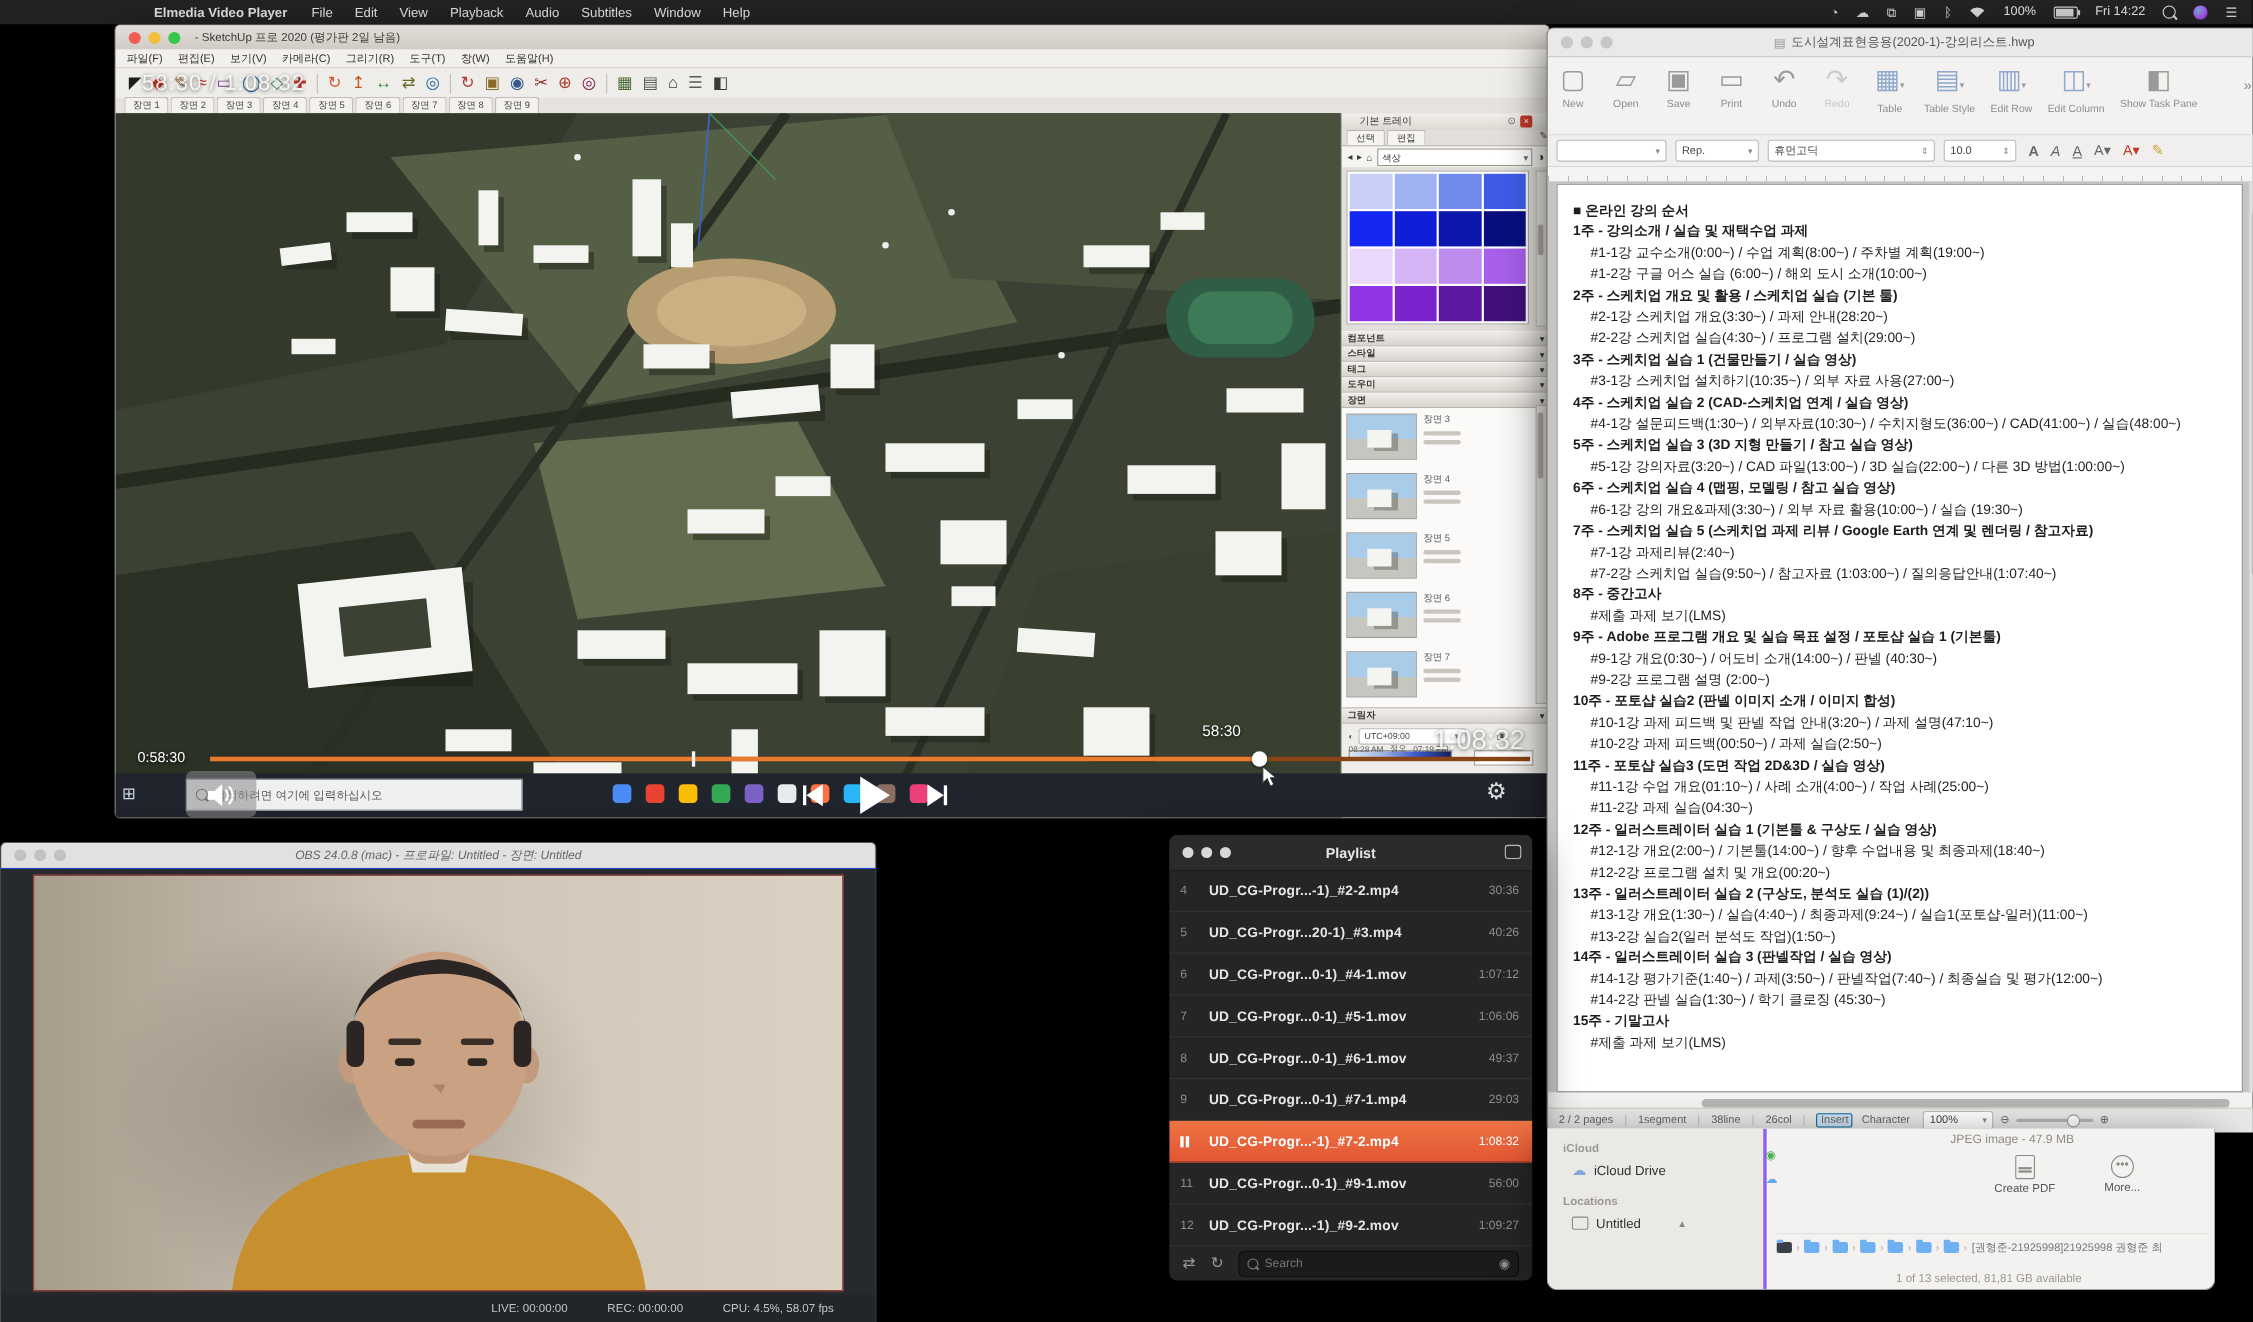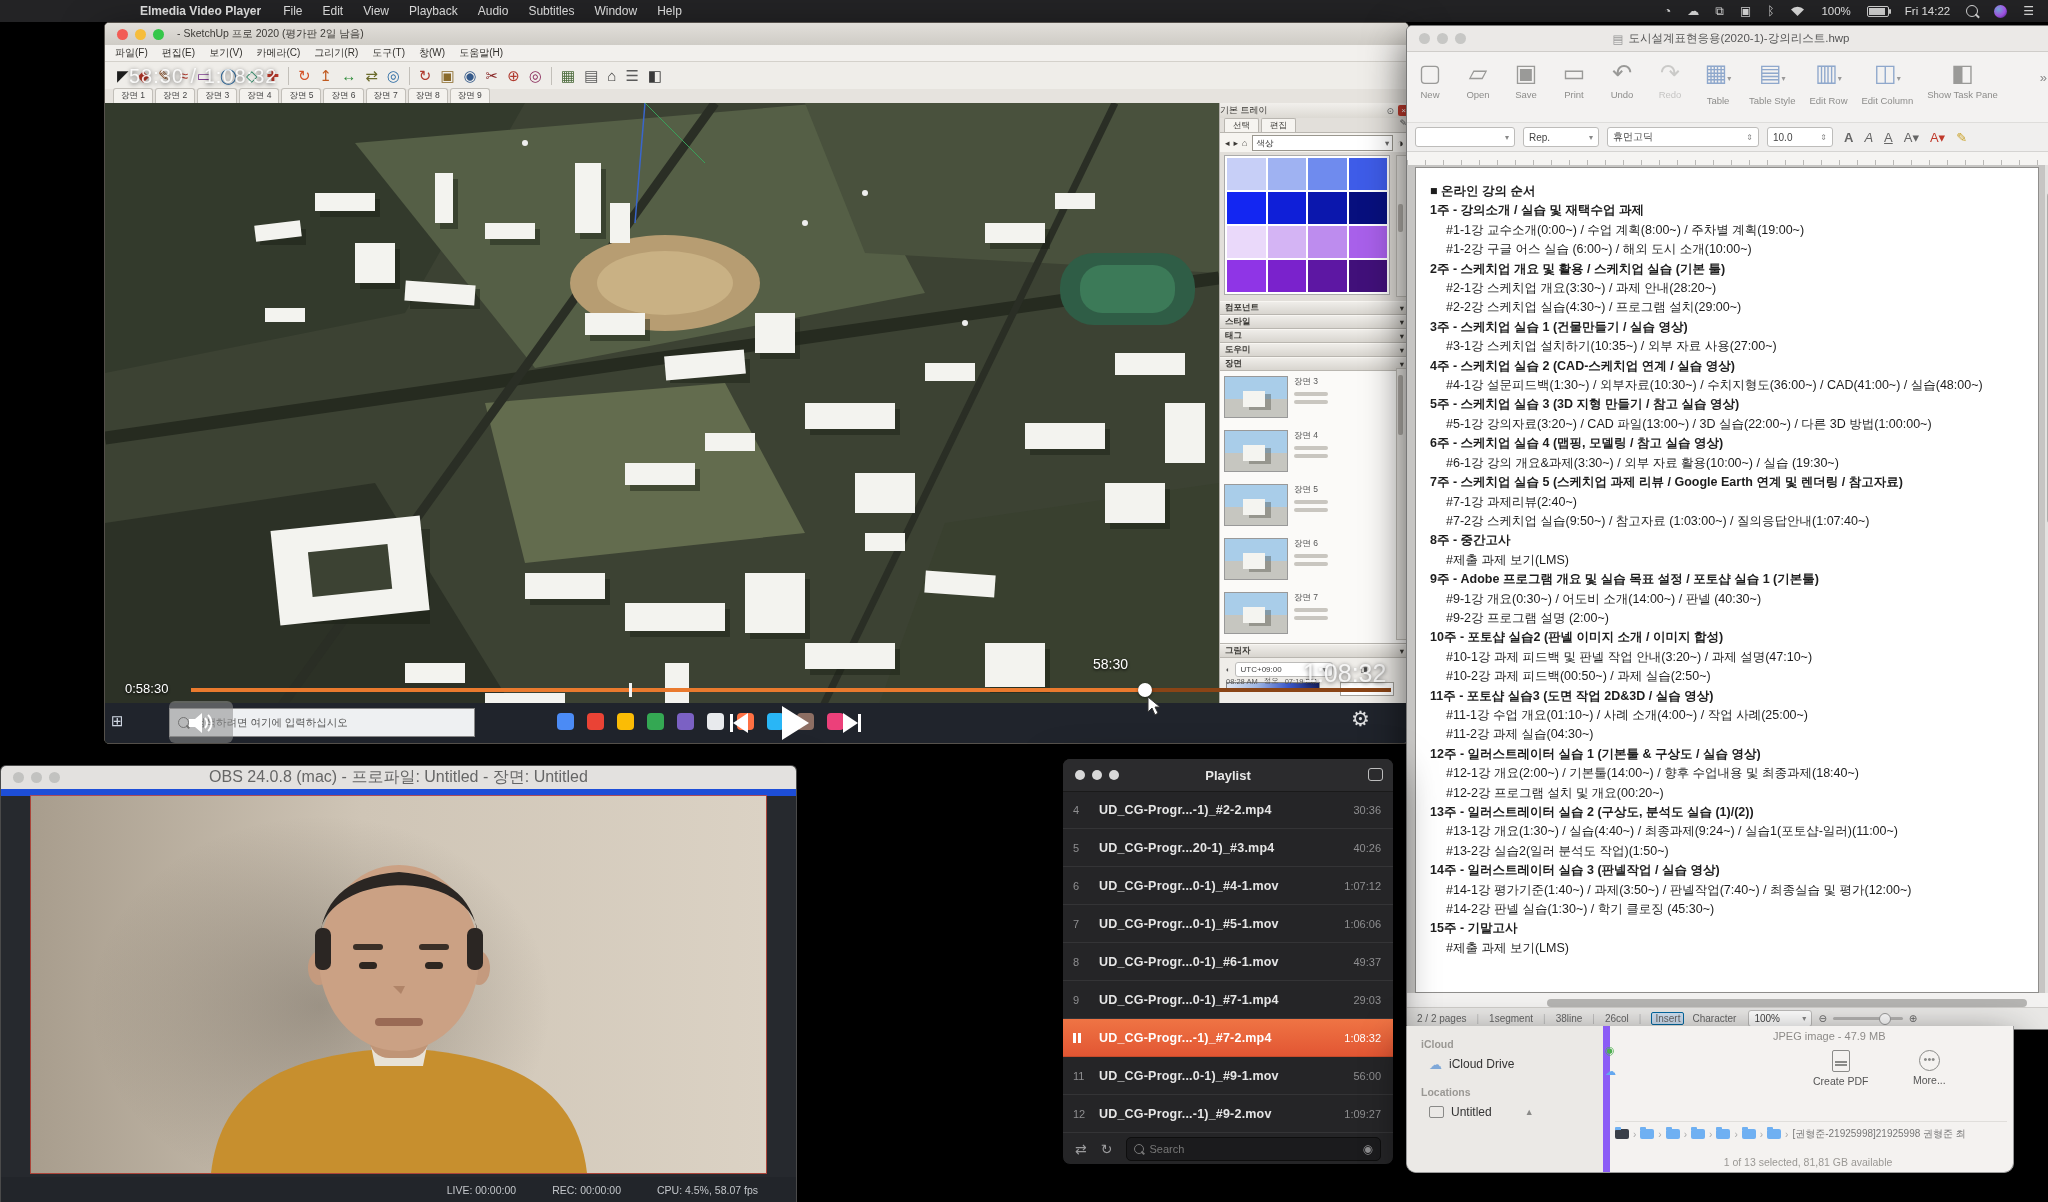--- a/index.html
+++ b/index.html
@@ -36,21 +36,21 @@
   .sk-ic{font-size:15px;line-height:1;}
   .sk-sep{width:1px;height:18px;background:#c2bfb9;}
   #sk-tabs{left:0;top:66px;width:100%;height:14px;background:#e6e3de;border-bottom:1px solid #c9c6c0;
            display:flex;gap:2px;align-items:flex-end;padding-left:8px;}
   .sk-tab{font-size:8.5px;color:#444;background:#f4f2ee;border:1px solid #c2bfb9;border-bottom:none;
           padding:1px 7px;border-radius:3px 3px 0 0;}
   #sk-viewport{left:0;top:80px;width:1114px;height:640px;overflow:hidden;background:#3c4233;}
   
   #sk-tray{left:1114px;top:80px;width:189px;height:640px;background:#e2dfda;border-left:1px solid #b3b0aa;font-size:9px;color:#3a3834;}
   #tray-head{position:absolute;left:0;top:0;width:100%;height:15px;background:linear-gradient(#f2f0ec,#dcd9d3);
-             display:flex;align-items:center;padding:0 0;box-sizing:border-box;justify-content:space-between;}
+             display:flex;align-items:center;padding:0 16px;box-sizing:border-box;justify-content:space-between;}
   #tray-close{color:#fff;background:#c0392b;width:11px;height:11px;text-align:center;line-height:11px;border-radius:2px;font-size:8px;}
   #tray-tabs{position:absolute;left:0;top:15px;width:100%;height:14px;display:flex;gap:2px;padding-left:4px;}
   .tray-tab{background:#f6f4f0;border:1px solid #b9b6b0;border-bottom:none;padding:0 8px;font-size:8.5px;line-height:12px;border-radius:2px 2px 0 0;}
   #tray-nav{position:absolute;left:0;top:29px;width:100%;height:20px;background:#f6f4f0;border-top:1px solid #b9b6b0;
             display:flex;align-items:center;gap:4px;padding:0 5px;box-sizing:border-box;}
   #mat-select{flex:1;height:14px;background:#fff;border:1px solid #9a978f;font-size:8.5px;line-height:14px;padding-left:4px;color:#333;position:relative;}
   #mat-select:after{content:"▾";position:absolute;right:3px;color:#666;}
   #sk-palette{position:absolute;left:4px;top:52px;width:166px;height:140px;background:#fff;border:1px solid #aaa;
               display:grid;grid-template-columns:repeat(4,1fr);grid-auto-rows:1fr;gap:2px;padding:2px;box-sizing:border-box;}
   .sw{width:100%;height:100%;}
@@ -128,22 +128,22 @@
   #hwp-vthumb{position:absolute;left:2px;top:28px;width:6px;height:330px;background:#aeadab;border-radius:3px;}
   #hwp-hscroll{position:absolute;left:140px;bottom:22px;width:480px;height:8px;background:#b5b4b2;border-radius:4px;}
   #hwp-status{position:absolute;left:0;bottom:0;width:100%;height:22px;background:#e9e8e6;border-top:1px solid #cfcdca;
               display:flex;align-items:center;gap:0;font-size:10px;color:#666;padding-left:10px;box-sizing:border-box;}
   .st-sep{color:#bbb;margin:0 10px;}
   #hwp-zoombox{display:flex;align-items:center;gap:6px;margin-left:12px;}
   .zslider{width:70px;height:3px;background:#b5b4b2;border-radius:2px;position:relative;}
   .zslider i{position:absolute;left:46px;top:-4px;width:10px;height:10px;background:#fdfdfd;border:1px solid #999;border-radius:50%;}
   
   #win-obs{left:0;top:765px;width:795px;height:437px;background:#26292e;border-radius:6px 6px 0 0;overflow:hidden;border:1px solid #4a4a4a;border-bottom:none;}
-  #obs-title{position:absolute;left:0;top:0;width:100%;height:23px;background:#e3e1df;border-bottom:7px solid #1d4ed8;
-             display:flex;align-items:center;justify-content:center;font-size:16px;color:#666;}
+  #obs-title{position:absolute;left:0;top:0;width:100%;height:23px;background:#e3e1df;border-bottom:1px solid #1d4ed8;
+             display:flex;align-items:center;justify-content:center;font-size:11px;color:#666;font-style:italic;}
   #obs-feed{position:absolute;left:30px;top:30px;width:735px;height:377px;outline:1px solid rgba(205,75,60,.8);}
   #obs-status{position:absolute;left:0;bottom:0;width:100%;height:26px;background:#22252a;display:flex;align-items:center;
               justify-content:flex-end;gap:36px;padding-right:38px;box-sizing:border-box;font-size:10.5px;color:#c3c6ca;}
   
   #win-playlist{left:1062px;top:758px;width:330px;height:405px;background:#252527;border-radius:8px;overflow:hidden;border:1px solid #000;}
   #pl-title{position:absolute;left:0;top:0;width:100%;height:32px;background:#2b2b2d;display:flex;align-items:center;justify-content:center;
             font-size:13px;font-weight:bold;color:#e8e8e8;border-bottom:1px solid #1a1a1a;}
   #pl-pip{position:absolute;right:10px;top:9px;width:13px;height:11px;border:1.5px solid #bdbdbd;border-radius:3px;}
   #pl-list{position:absolute;left:0;top:32px;width:100%;}
   .pl-row{height:38px;display:flex;align-items:center;padding:0 12px 0 10px;box-sizing:border-box;border-bottom:1px solid #343436;}
@@ -156,21 +156,21 @@
   .pauseic b{width:3px;height:10px;background:#fff;display:block;}
   #pl-bottom{position:absolute;left:0;bottom:0;width:100%;height:31px;display:flex;align-items:center;gap:14px;padding:0 12px;box-sizing:border-box;}
   .pl-tool{color:#9a9a9c;font-size:14px;}
   #pl-search{flex:1;height:22px;background:#1b1b1d;border:1px solid #0e0e0e;border-radius:5px;display:flex;align-items:center;
              gap:5px;padding:0 7px;font-size:11px;color:#777;}
   .pl-mag{width:8px;height:8px;border:1.5px solid #777;border-radius:50%;position:relative;flex:none;}
   .pl-mag:after{content:"";position:absolute;left:6px;top:7px;width:4px;height:1.5px;background:#777;transform:rotate(45deg);}
   #pl-filter{margin-left:auto;color:#8e8e90;font-size:12px;}
   
   #win-finder{left:1406px;top:1026px;width:606px;height:146px;background:#f4f2f0;border-radius:0 0 10px 10px;overflow:hidden;border:1px solid #9a9a9a;border-top:none;}
-  #fd-side{position:absolute;left:0;top:0;width:196px;height:100%;background:#ebe9e6;border-right:7px solid #8b5cf6;font-size:12px;color:#333;}
+  #fd-side{position:absolute;left:0;top:0;width:196px;height:100%;background:#ebe9e6;border-right:3px solid #8b5cf6;font-size:12px;color:#333;}
   .fd-h{font-size:10.5px;color:#9a9894;font-weight:bold;margin:12px 0 4px 14px;}
   .fd-item{display:flex;align-items:center;gap:7px;margin-left:22px;height:20px;}
   .fd-cloud{color:#7fa8d8;font-size:13px;}
   .fd-disk{width:13px;height:10px;border:1.5px solid #8a8a88;border-radius:2px;}
   .fd-eject{margin-left:26px;color:#8a8a88;font-size:9px;}
   #fd-main{position:absolute;left:196px;top:0;right:0;height:100%;}
   #fd-info{position:absolute;left:170px;top:4px;font-size:11px;color:#8d8b88;white-space:nowrap;}
   .fd-btn{position:absolute;display:flex;flex-direction:column;align-items:center;gap:3px;font-size:10.5px;color:#555;}
   .fd-doc{width:16px;height:20px;border:1.5px solid #8a8a88;border-radius:2px;position:relative;}
   .fd-doc:after{content:"";position:absolute;left:2px;top:10px;right:2px;height:1.5px;background:#8a8a88;box-shadow:0 3px 0 #8a8a88;}

